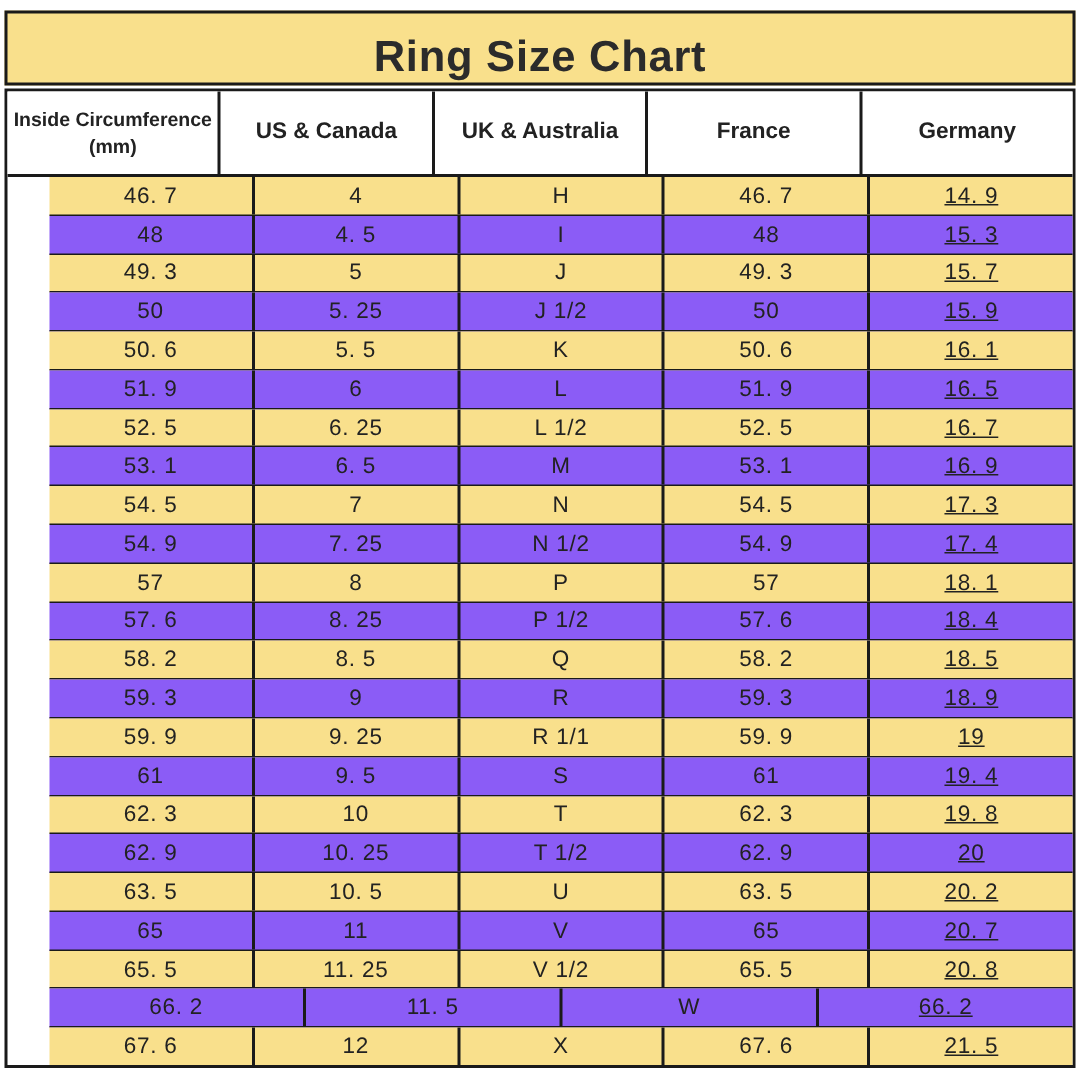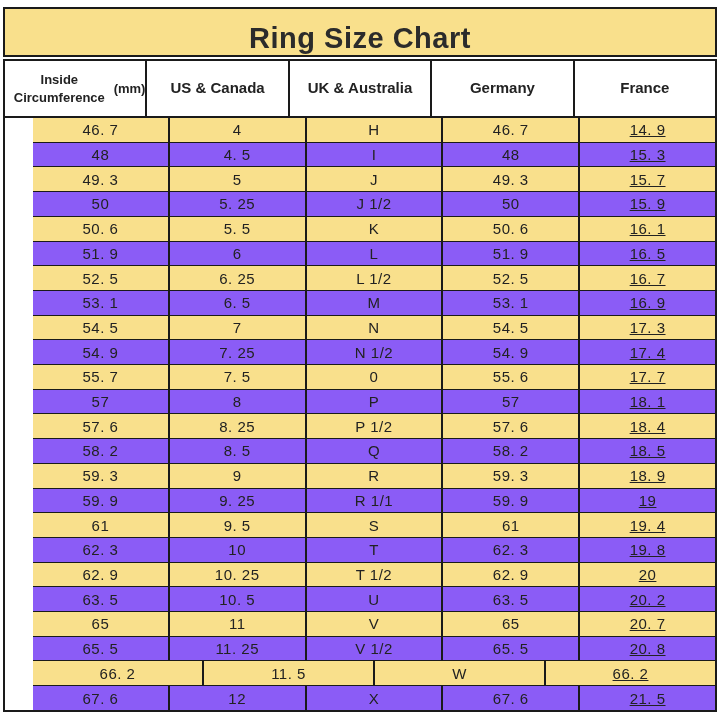--- a/index.html
+++ b/index.html
@@ -43,20 +43,21 @@
   }
   .thead {
     display: flex;
     flex: 0 0 55px;
     border-bottom: 2px solid #1a1a1a;
     background: #ffffff;
   }
   .hcell {
     flex: 1;
     display: flex;
+    flex-direction: column;
     align-items: center;
     justify-content: center;
     text-align: center;
     font-weight: bold;
     font-size: 15px;
     line-height: 1.35;
     border-right: 2px solid #1a1a1a;
   }
   .hcell:last-child { border-right: none; }
   .hcell.first { font-size: 13px; }
@@ -98,22 +99,22 @@
 
   <div class="grid-table">
 
     <div class="thead">
       <div class="hcell first">
         <span>Inside Circumference</span>
         <span>(mm)</span>
       </div>
       <div class="hcell">US &amp; Canada</div>
       <div class="hcell">UK &amp; Australia</div>
+      <div class="hcell">France</div>
       <div class="hcell">Germany</div>
-      <div class="hcell">France</div>
     </div>
 
     <div class="tbody">
         <div class="trow">
           <div class="tcell">46. 7</div>
           <div class="tcell">4</div>
           <div class="tcell">H</div>
           <div class="tcell">46. 7</div>
           <div class="tcell">14. 9</div>
         </div>
@@ -174,27 +175,20 @@
           <div class="tcell">17. 3</div>
         </div>
         <div class="trow">
           <div class="tcell">54. 9</div>
           <div class="tcell">7. 25</div>
           <div class="tcell">N 1/2</div>
           <div class="tcell">54. 9</div>
           <div class="tcell">17. 4</div>
         </div>
         <div class="trow">
-          <div class="tcell">55. 7</div>
-          <div class="tcell">7. 5</div>
-          <div class="tcell">0</div>
-          <div class="tcell">55. 6</div>
-          <div class="tcell">17. 7</div>
-        </div>
-        <div class="trow">
           <div class="tcell">57</div>
           <div class="tcell">8</div>
           <div class="tcell">P</div>
           <div class="tcell">57</div>
           <div class="tcell">18. 1</div>
         </div>
         <div class="trow">
           <div class="tcell">57. 6</div>
           <div class="tcell">8. 25</div>
           <div class="tcell">P 1/2</div>

